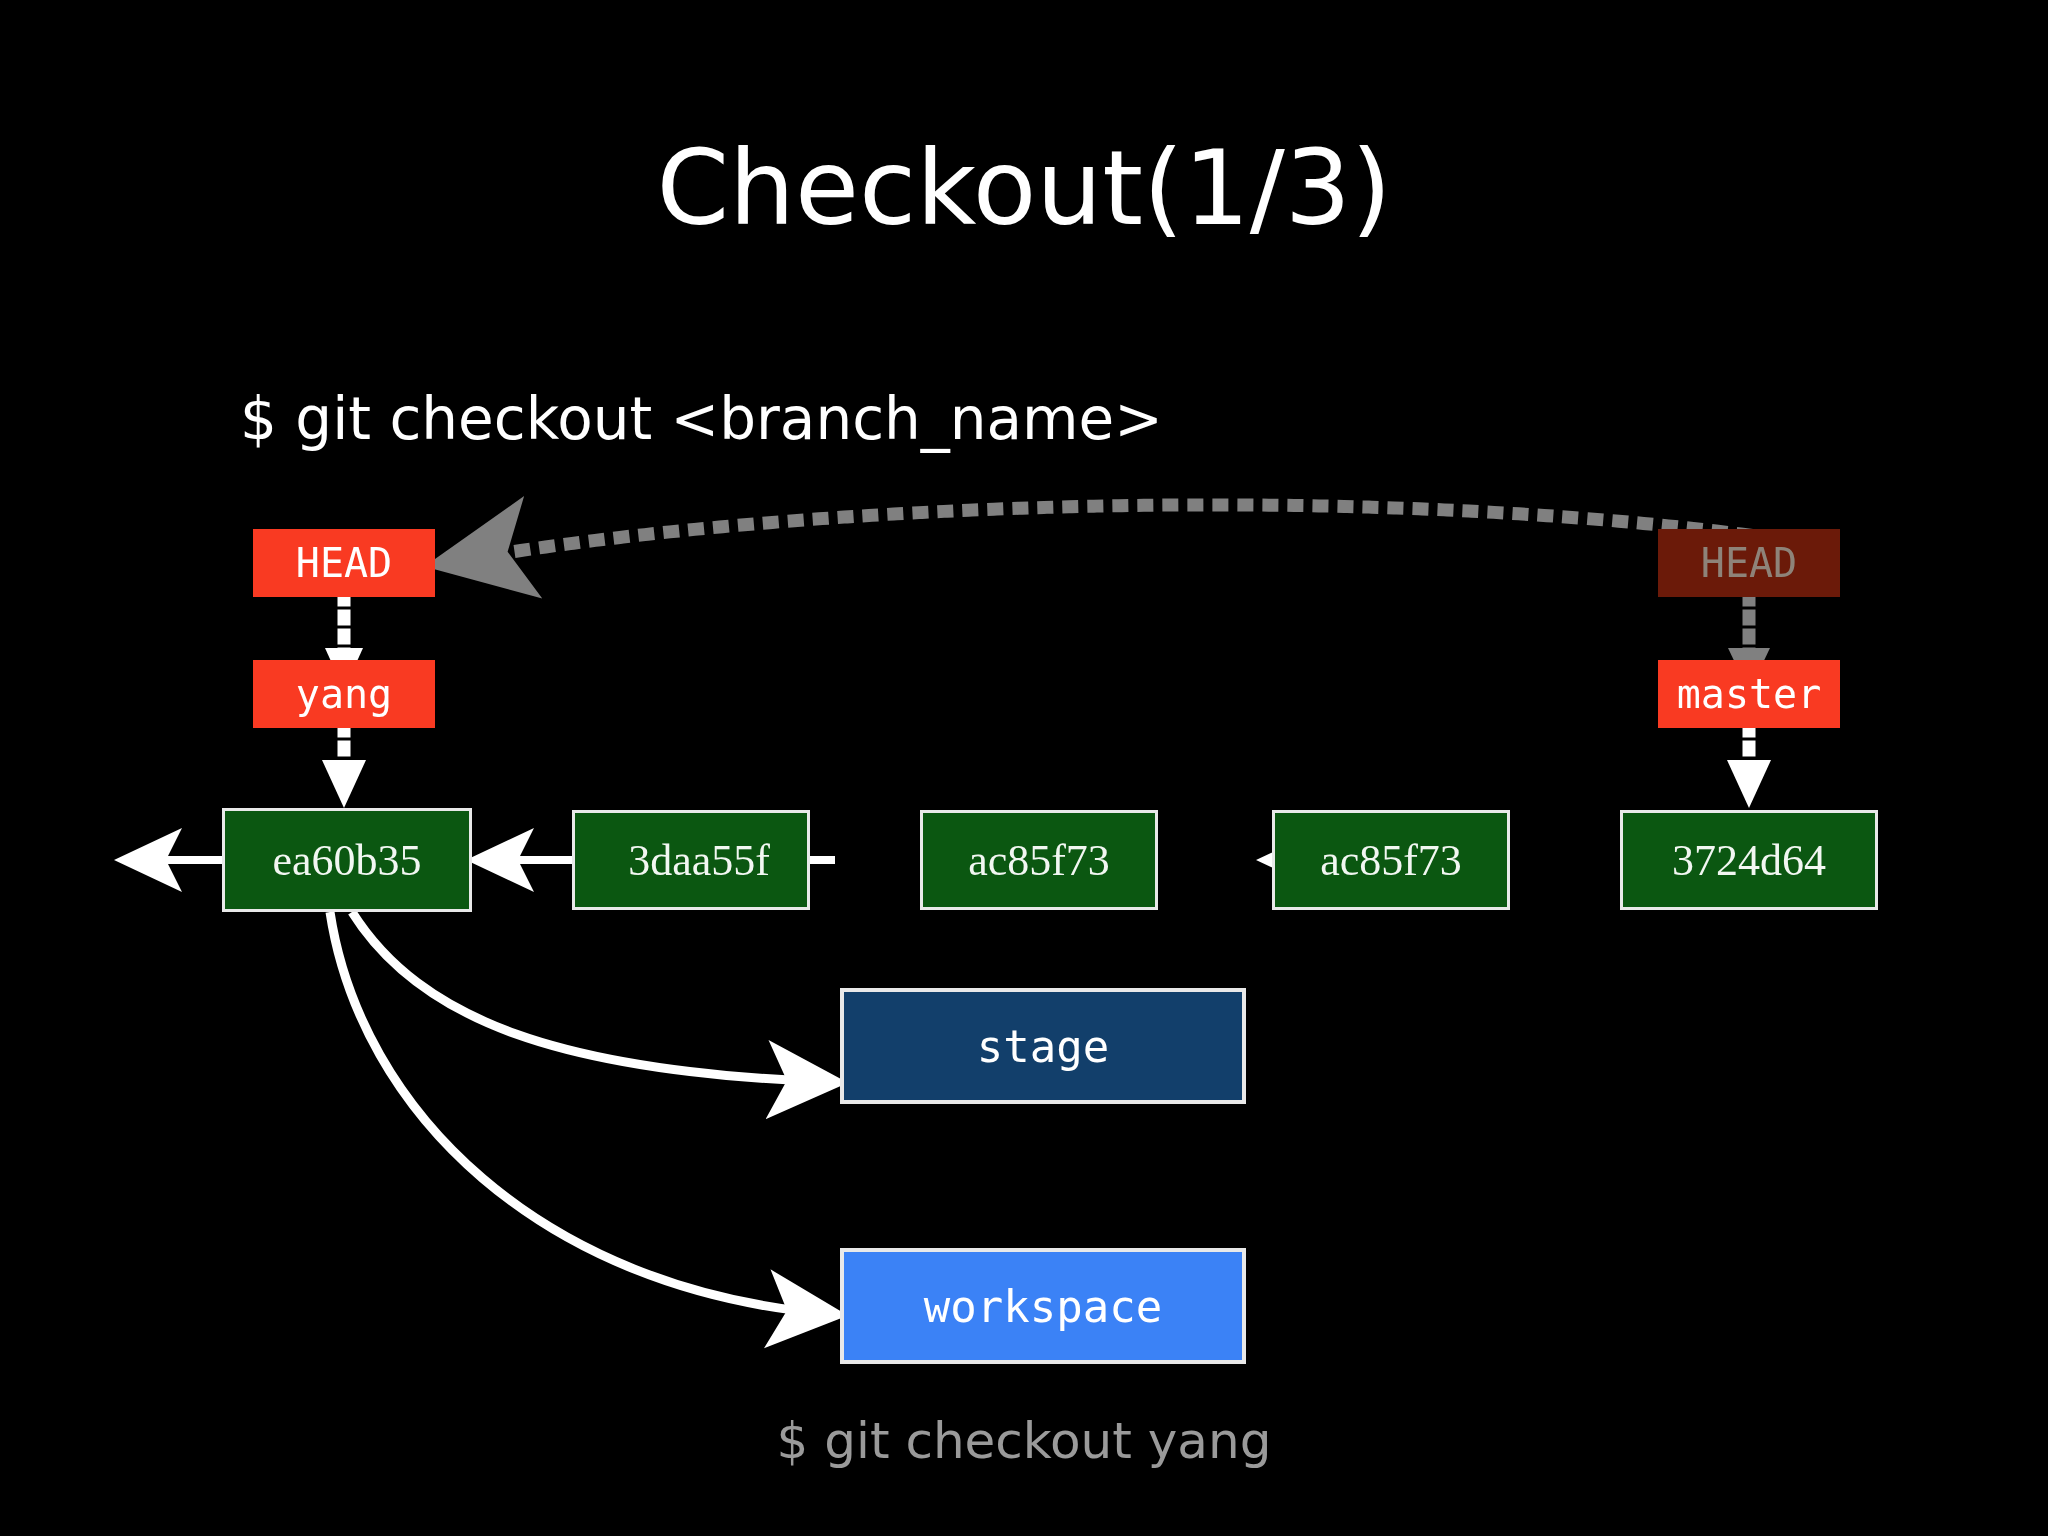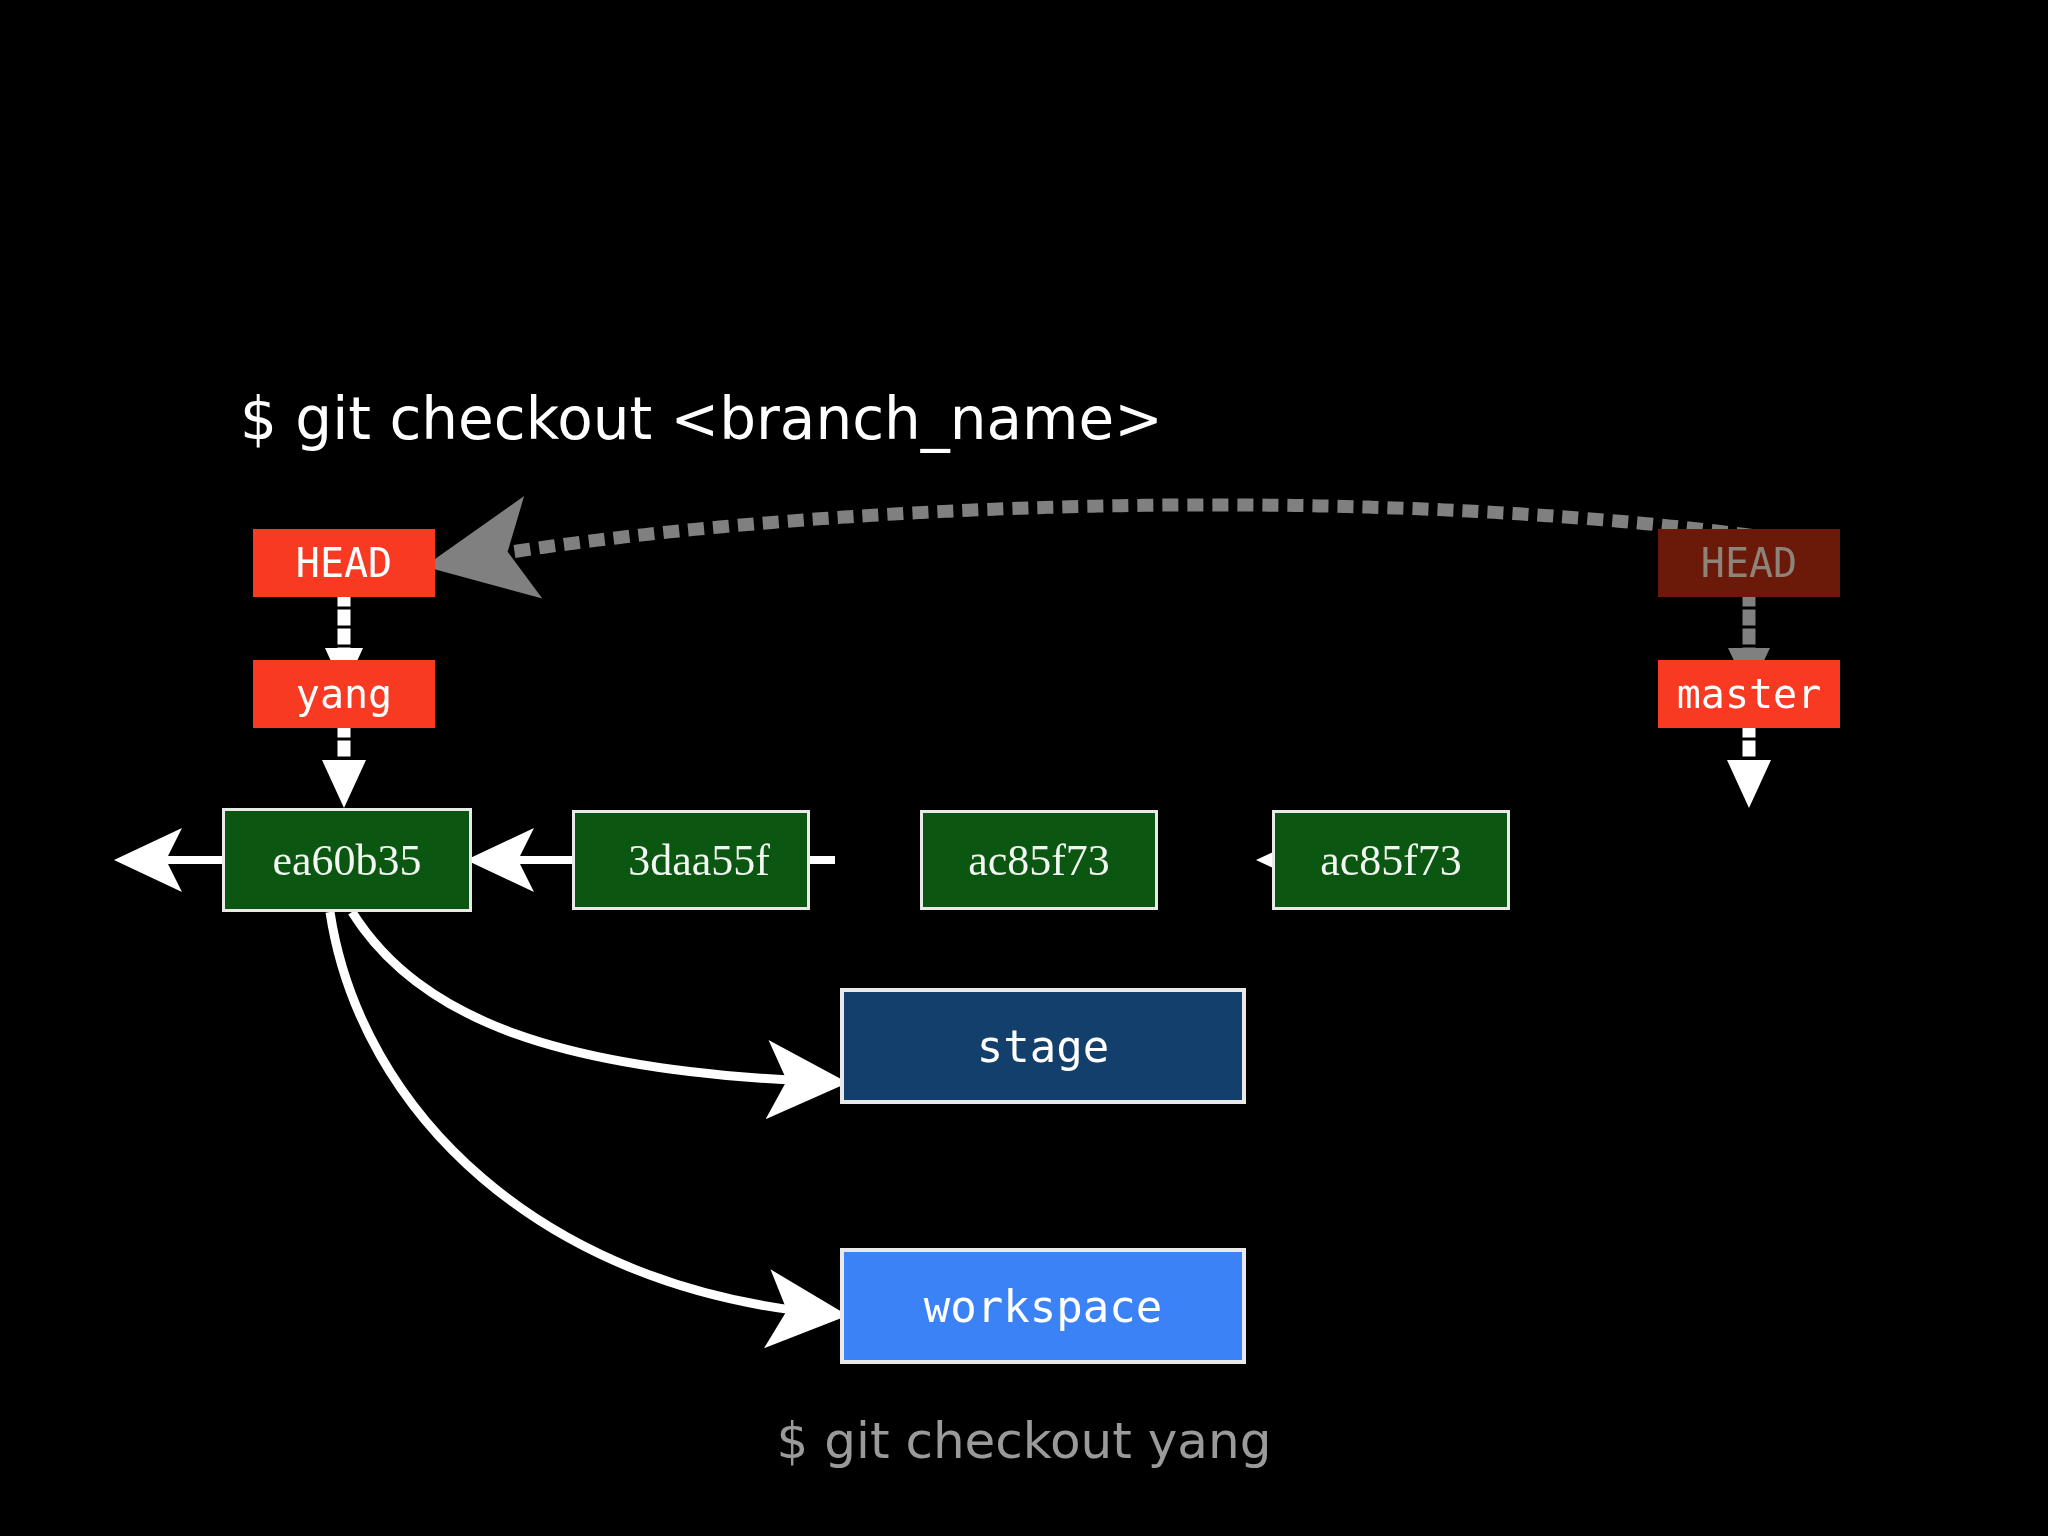--- a/index.html
+++ b/index.html
@@ -117,20 +117,21 @@
     width: 2048px;
     height: 1536px;
     pointer-events: none;
   }
 </style>
 </head>
 <body>
 
 <div id="slide">
 
+  <div class="slide-title">Checkout(1/3)</div>
 
   <div class="command-line">$ git checkout &lt;branch_name&gt;</div>
 
   <svg id="arrow-layer" viewBox="0 0 2048 1536" width="2048" height="1536" xmlns="http://www.w3.org/2000/svg">
 
     <defs>
       <marker id="wtri" markerWidth="10" markerHeight="10" refX="7" refY="5" orient="auto" markerUnits="strokeWidth">
         <path d="M0,0.6 L9,5 L0,9.4 L2.2,5 Z" fill="#ffffff"></path>
       </marker>
       <marker id="wtri-plain" markerWidth="9" markerHeight="9" refX="6.5" refY="4.5" orient="auto" markerUnits="strokeWidth">
@@ -193,20 +194,23 @@
   </div>
 
   <div class="node commit-box" style="left:920px; top:810px; width:238px; height:100px;">
     <span>ac85f73</span>
   </div>
 
   <div class="node commit-box" style="left:1272px; top:810px; width:238px; height:100px;">
     <span>ac85f73</span>
   </div>
 
+  <div class="node commit-box" style="left:1620px; top:810px; width:258px; height:100px;">
+    <span>3724d64</span>
+  </div>
 
   <div class="node stage-box" style="left:840px; top:988px; width:406px; height:116px;">
     <span>stage</span>
   </div>
 
   <div class="node workspace-box" style="left:840px; top:1248px; width:406px; height:116px;">
     <span>workspace</span>
   </div>
 
   <div class="caption">$ git checkout yang</div>

